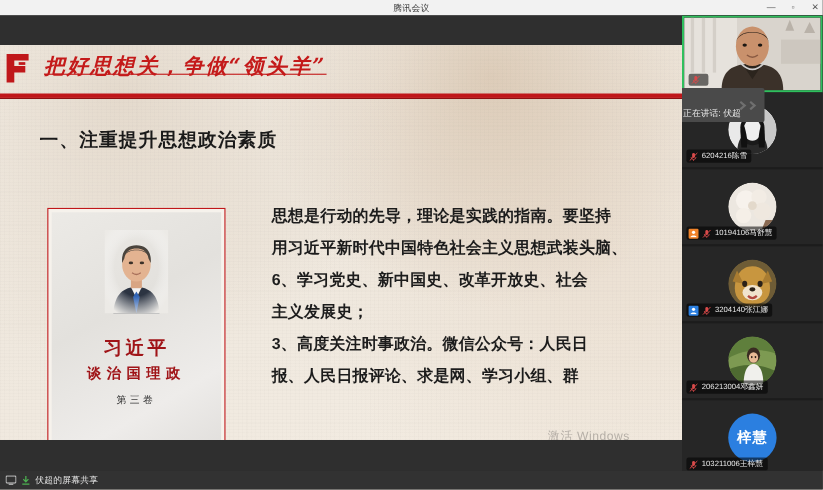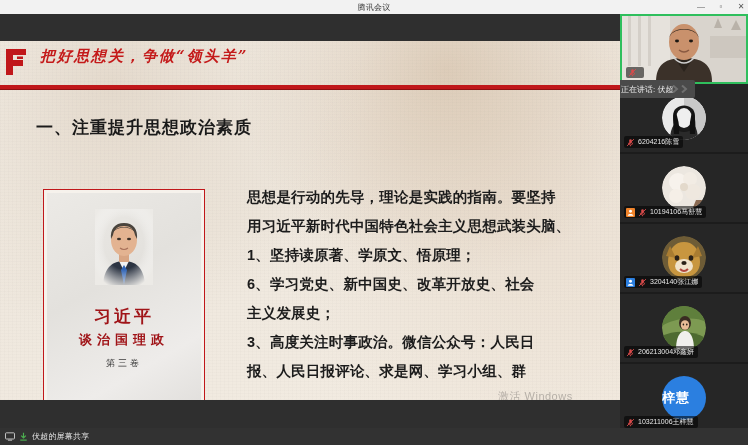--- a/index.html
+++ b/index.html
@@ -55,22 +55,23 @@
   #slide-header {
     position:absolute; left:0; top:0; width:620px; height:50px;
   }
   #seal {
     position:absolute; left:4px; top:6px; width:26px; height:30px;
   }
   #banner-title {
     position:absolute; left:40px; top:6px;
     font-family:"DejaVu Serif","Liberation Serif",serif;
     font-weight:700; font-style:italic;
-    font-size:15px; color:#c41a1a; letter-spacing:2px;
+    font-size:19px; color:#c41a1a; letter-spacing:2px;
     white-space:nowrap;
+    text-decoration:underline;
   }
   #rule-red {
     position:absolute; left:0; top:44px; width:620px; height:4px;
     background:#c0171a;
   }
   #rule-red2 {
     position:absolute; left:0; top:48px; width:620px; height:1px;
     background:#8d1012;
   }
 
@@ -162,21 +163,21 @@
   }
   .badge.host { background:#f0832a; }
   .badge.cohost { background:#2b7fe0; }
   .badge svg { display:block; }
   .mic-off { width:9px; height:9px; flex:0 0 auto; }
 
   
   #speak-tip {
     position:absolute; left:-6px; top:66px; z-index:9;
     background:#4a4a4a; color:#e6e6e6;
-    font-size:8px; padding:4px 22px 3px 7px; white-space:nowrap;
+    font-size:8px; padding:17px 22px 3px 7px; white-space:nowrap;
     border-radius:2px;
   }
   #speak-chev {
     position:absolute; right:6px; top:50%; transform:translateY(-50%);
     display:flex; gap:1px;
   }
 
   
   #bottombar {
     position:absolute; left:0; bottom:0; width:748px; height:17px;
@@ -246,21 +247,20 @@
         </svg>
         <div id="book-t1">习近平</div>
         <div id="book-t2">谈治国理政</div>
         <div id="book-t3">第三卷</div>
       </div>
     </div>
 
     <div id="body-text">
       <p>思想是行动的先导，理论是实践的指南。要坚持</p>
       <p>用习近平新时代中国特色社会主义思想武装头脑、</p>
-      <p>1、坚持读原著、学原文、悟原理；</p>
       <p>6、学习党史、新中国史、改革开放史、社会</p>
       <p>主义发展史；</p>
       <p>3、高度关注时事政治。微信公众号：人民日</p>
       <p>报、人民日报评论、求是网、学习小组、群</p>
 
     </div>
 
     <div id="watermark">
       <div id="wm1">激活 Windows</div>
 
@@ -417,21 +417,21 @@
         <rect x="4.3" y="1.5" width="3.4" height="6" rx="1.7" fill="#d94a4a"></rect>
         <path d="M3 6.3 a3 3 0 0 0 6 0" stroke="#d94a4a" stroke-width="1" fill="none"></path>
         <line x1="6" y1="9.3" x2="6" y2="11" stroke="#d94a4a" stroke-width="1"></line>
         <line x1="1.4" y1="10.6" x2="10.6" y2="1.4" stroke="#d94a4a" stroke-width="1.2"></line>
       </svg>
       <span class="nm">206213004邓鑫妍</span>
     </div>
   </div>
 
   <div class="tile">
-    <div class="avatar-wrap" style="background:#2b7fe0;display:flex;align-items:center;">
+    <div class="avatar-wrap" style="background:#2b7fe0;display:flex;align-items:center;justify-content:center;">
       <span style="font-size:13px;color:#fff;font-weight:700;letter-spacing:1px;">梓慧</span>
     </div>
     <div class="name-tag">
       <svg class="mic-off" viewBox="0 0 12 12">
         <rect x="4.3" y="1.5" width="3.4" height="6" rx="1.7" fill="#d94a4a"></rect>
         <path d="M3 6.3 a3 3 0 0 0 6 0" stroke="#d94a4a" stroke-width="1" fill="none"></path>
         <line x1="6" y1="9.3" x2="6" y2="11" stroke="#d94a4a" stroke-width="1"></line>
         <line x1="1.4" y1="10.6" x2="10.6" y2="1.4" stroke="#d94a4a" stroke-width="1.2"></line>
       </svg>
       <span class="nm">103211006王梓慧</span>

